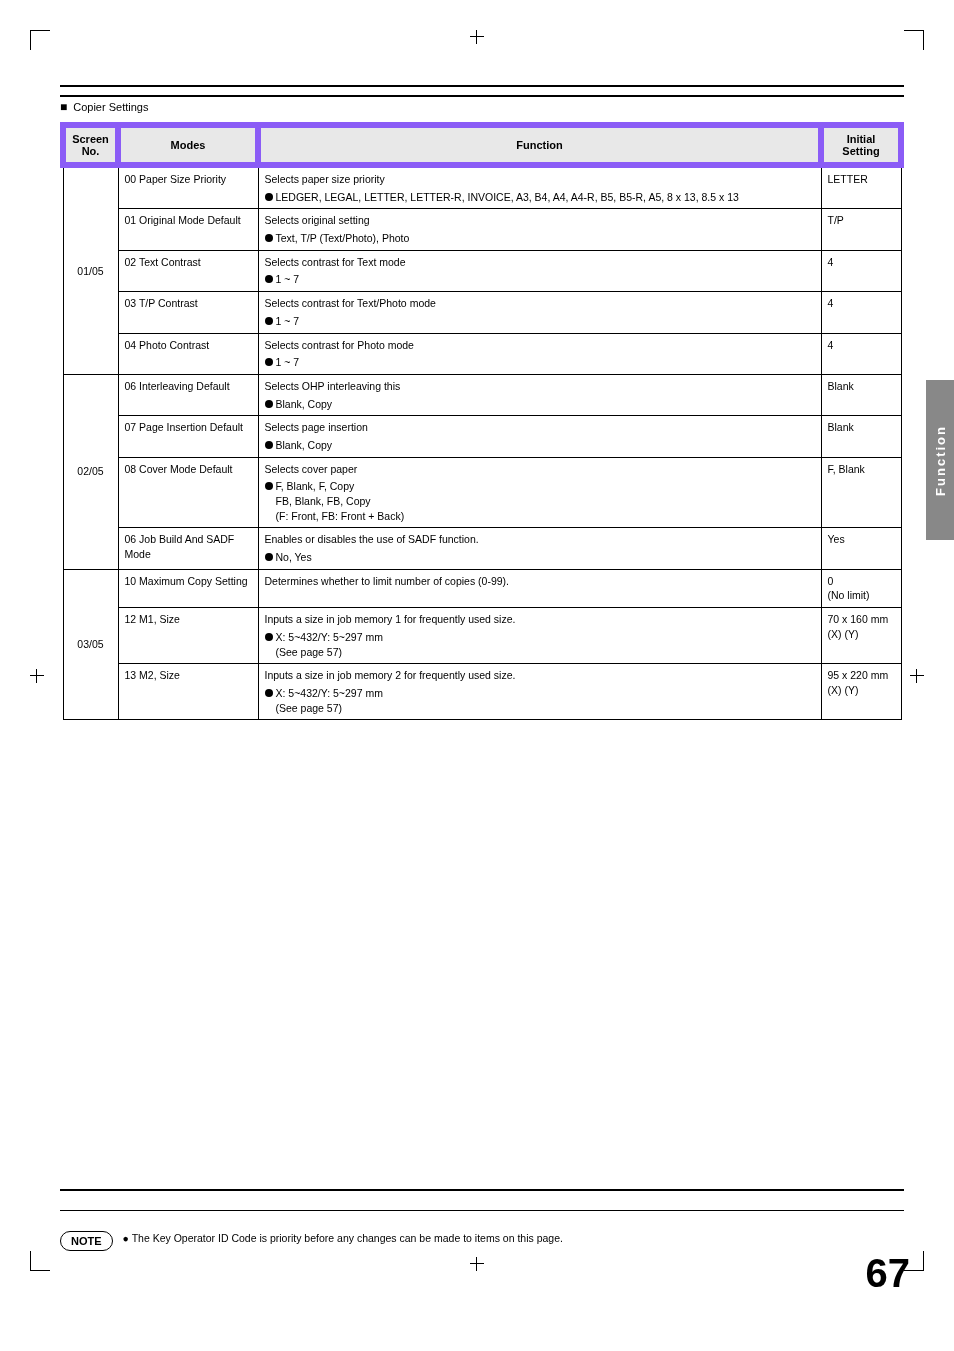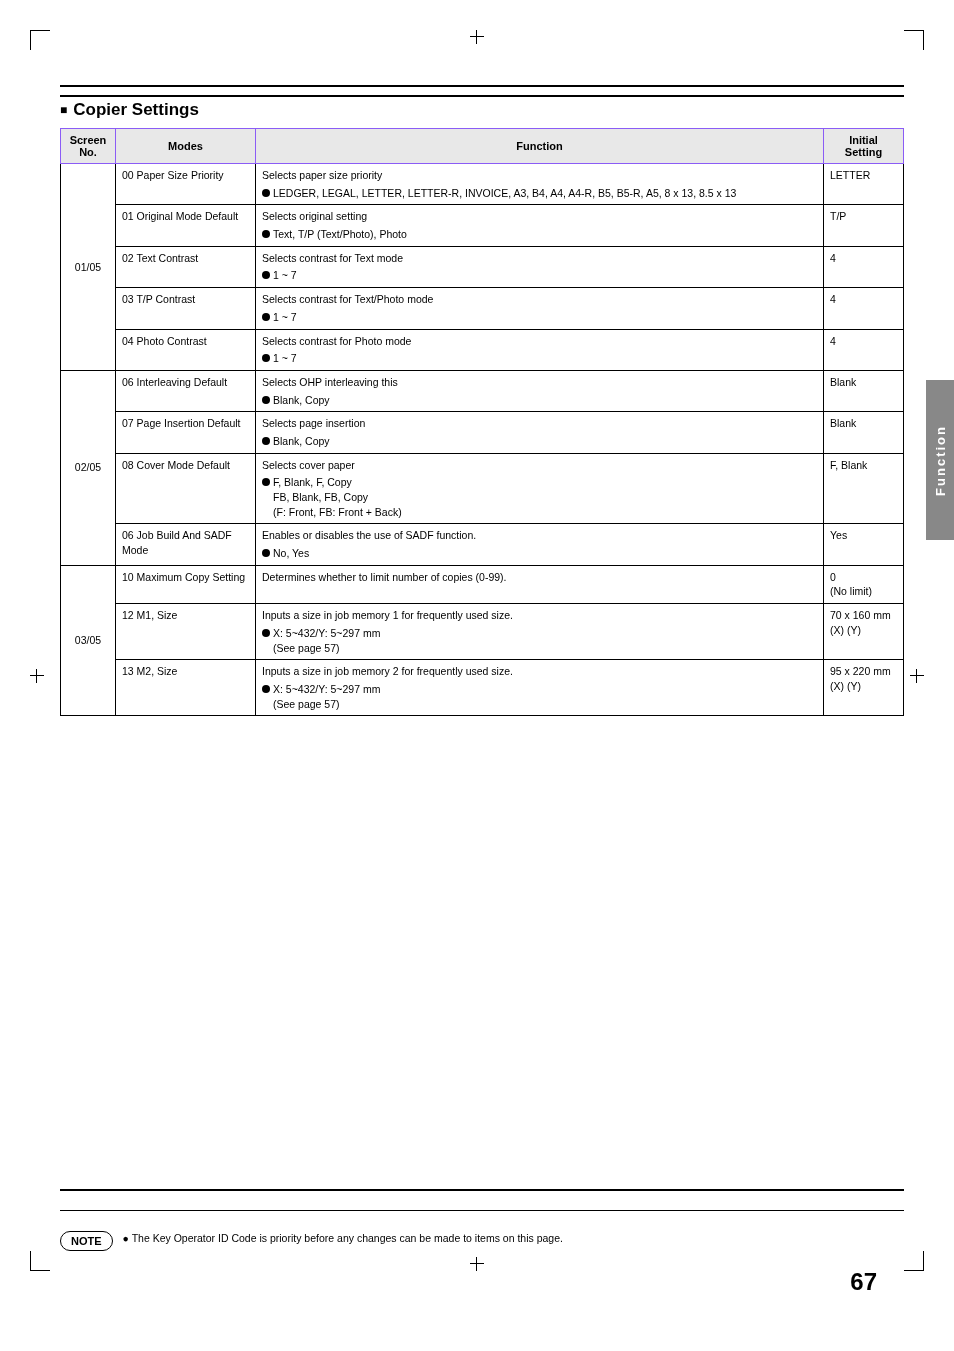--- a/index.html
+++ b/index.html
@@ -100,41 +100,41 @@
     .main-content {
       position: absolute;
       top: 100px;
       left: 60px;
       right: 50px;
       bottom: 100px;
     }
 
     
     .section-title {
-      font-size: 17px;
-      font-weight: bold;
+      font-size: 11px;
+      font-weight: normal;
       margin-bottom: 8px;
       display: flex;
       align-items: center;
       gap: 6px;
     }
     .section-title::before {
       content: '■';
       font-size: 12px;
     }
 
     
     table {
       width: 100%;
       border-collapse: collapse;
       font-size: 10.5px;
     }
     thead tr th {
       background: #e8e8e8;
-      border: 1px solid #8b5cf6;
+      border: 6px solid #8b5cf6;
       padding: 5px 6px;
       text-align: center;
       font-weight: bold;
       font-size: 11px;
     }
     thead tr th:first-child {
       width: 55px;
     }
     thead tr th:nth-child(2) {
       width: 140px;
@@ -204,22 +204,22 @@
       line-height: 1.4;
       display: flex;
       align-items: flex-start;
       gap: 4px;
     }
 
     
     .page-number {
       position: absolute;
       bottom: 55px;
-      right: 77px;
-      font-size: 24px;
+      right: 44px;
+      font-size: 40px;
       font-weight: bold;
     }
 
     
     .top-bar {
       position: absolute;
       top: 85px;
       left: 60px;
       right: 50px;
       height: 12px;

